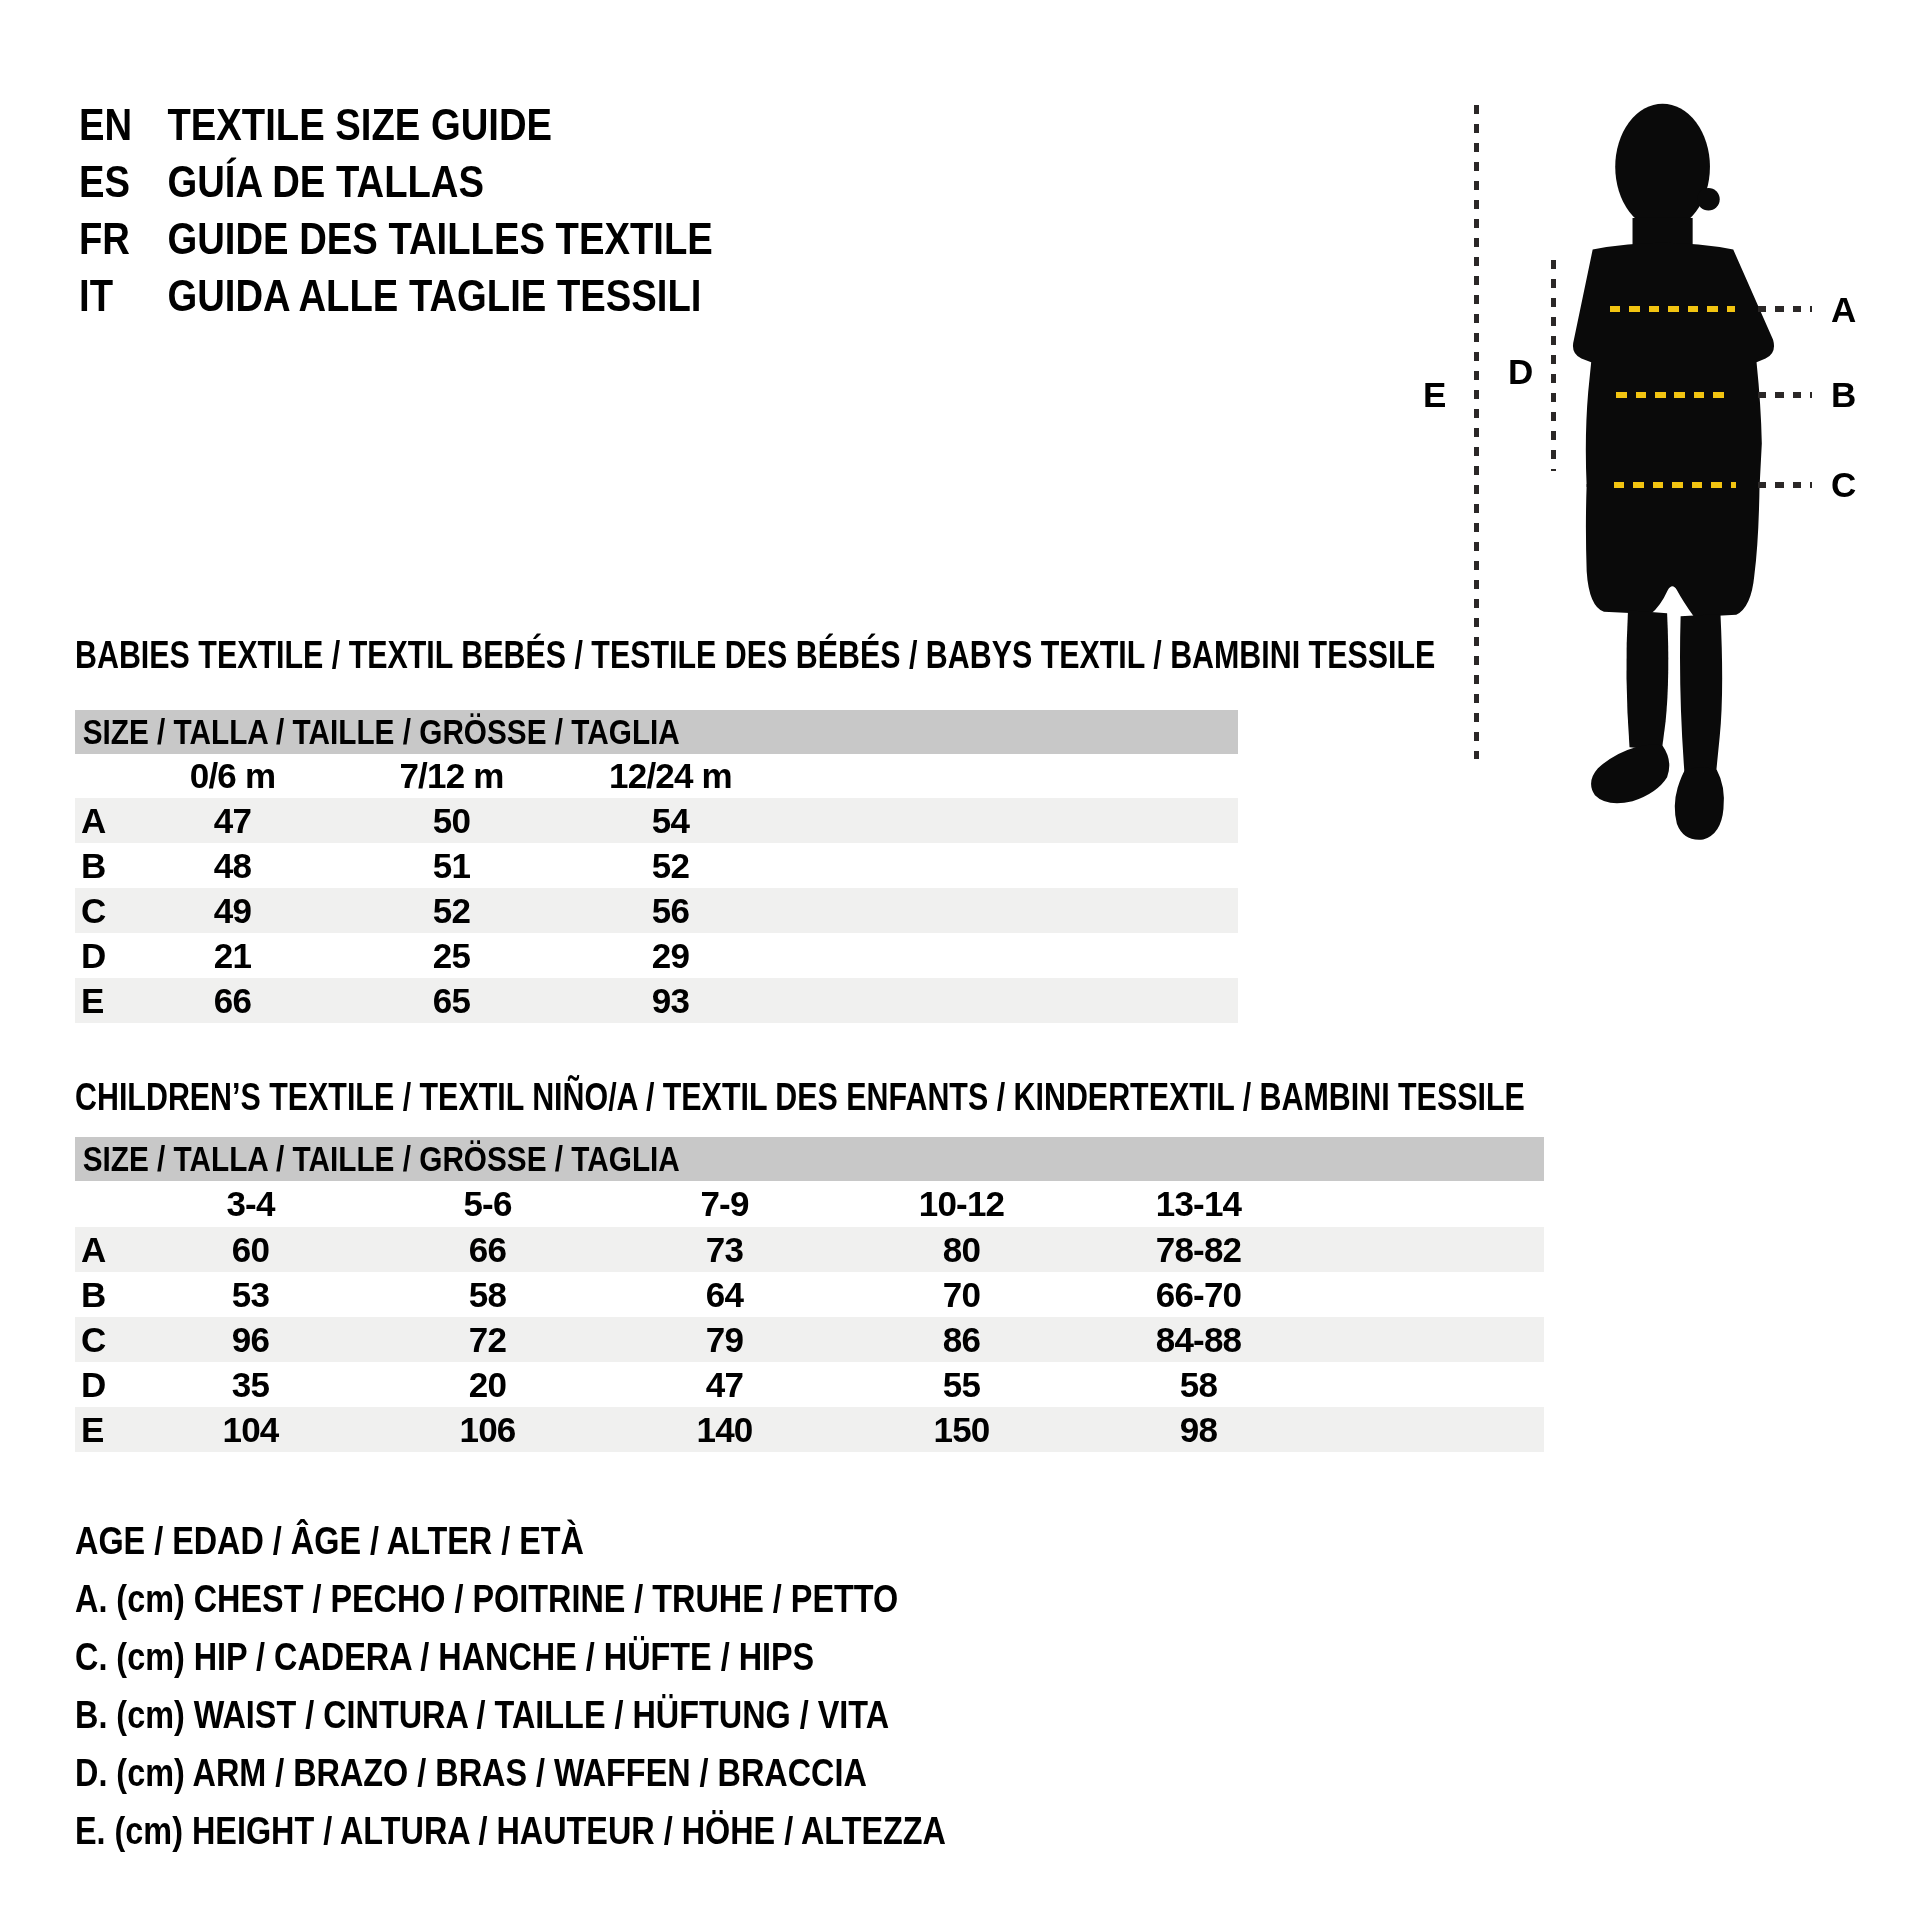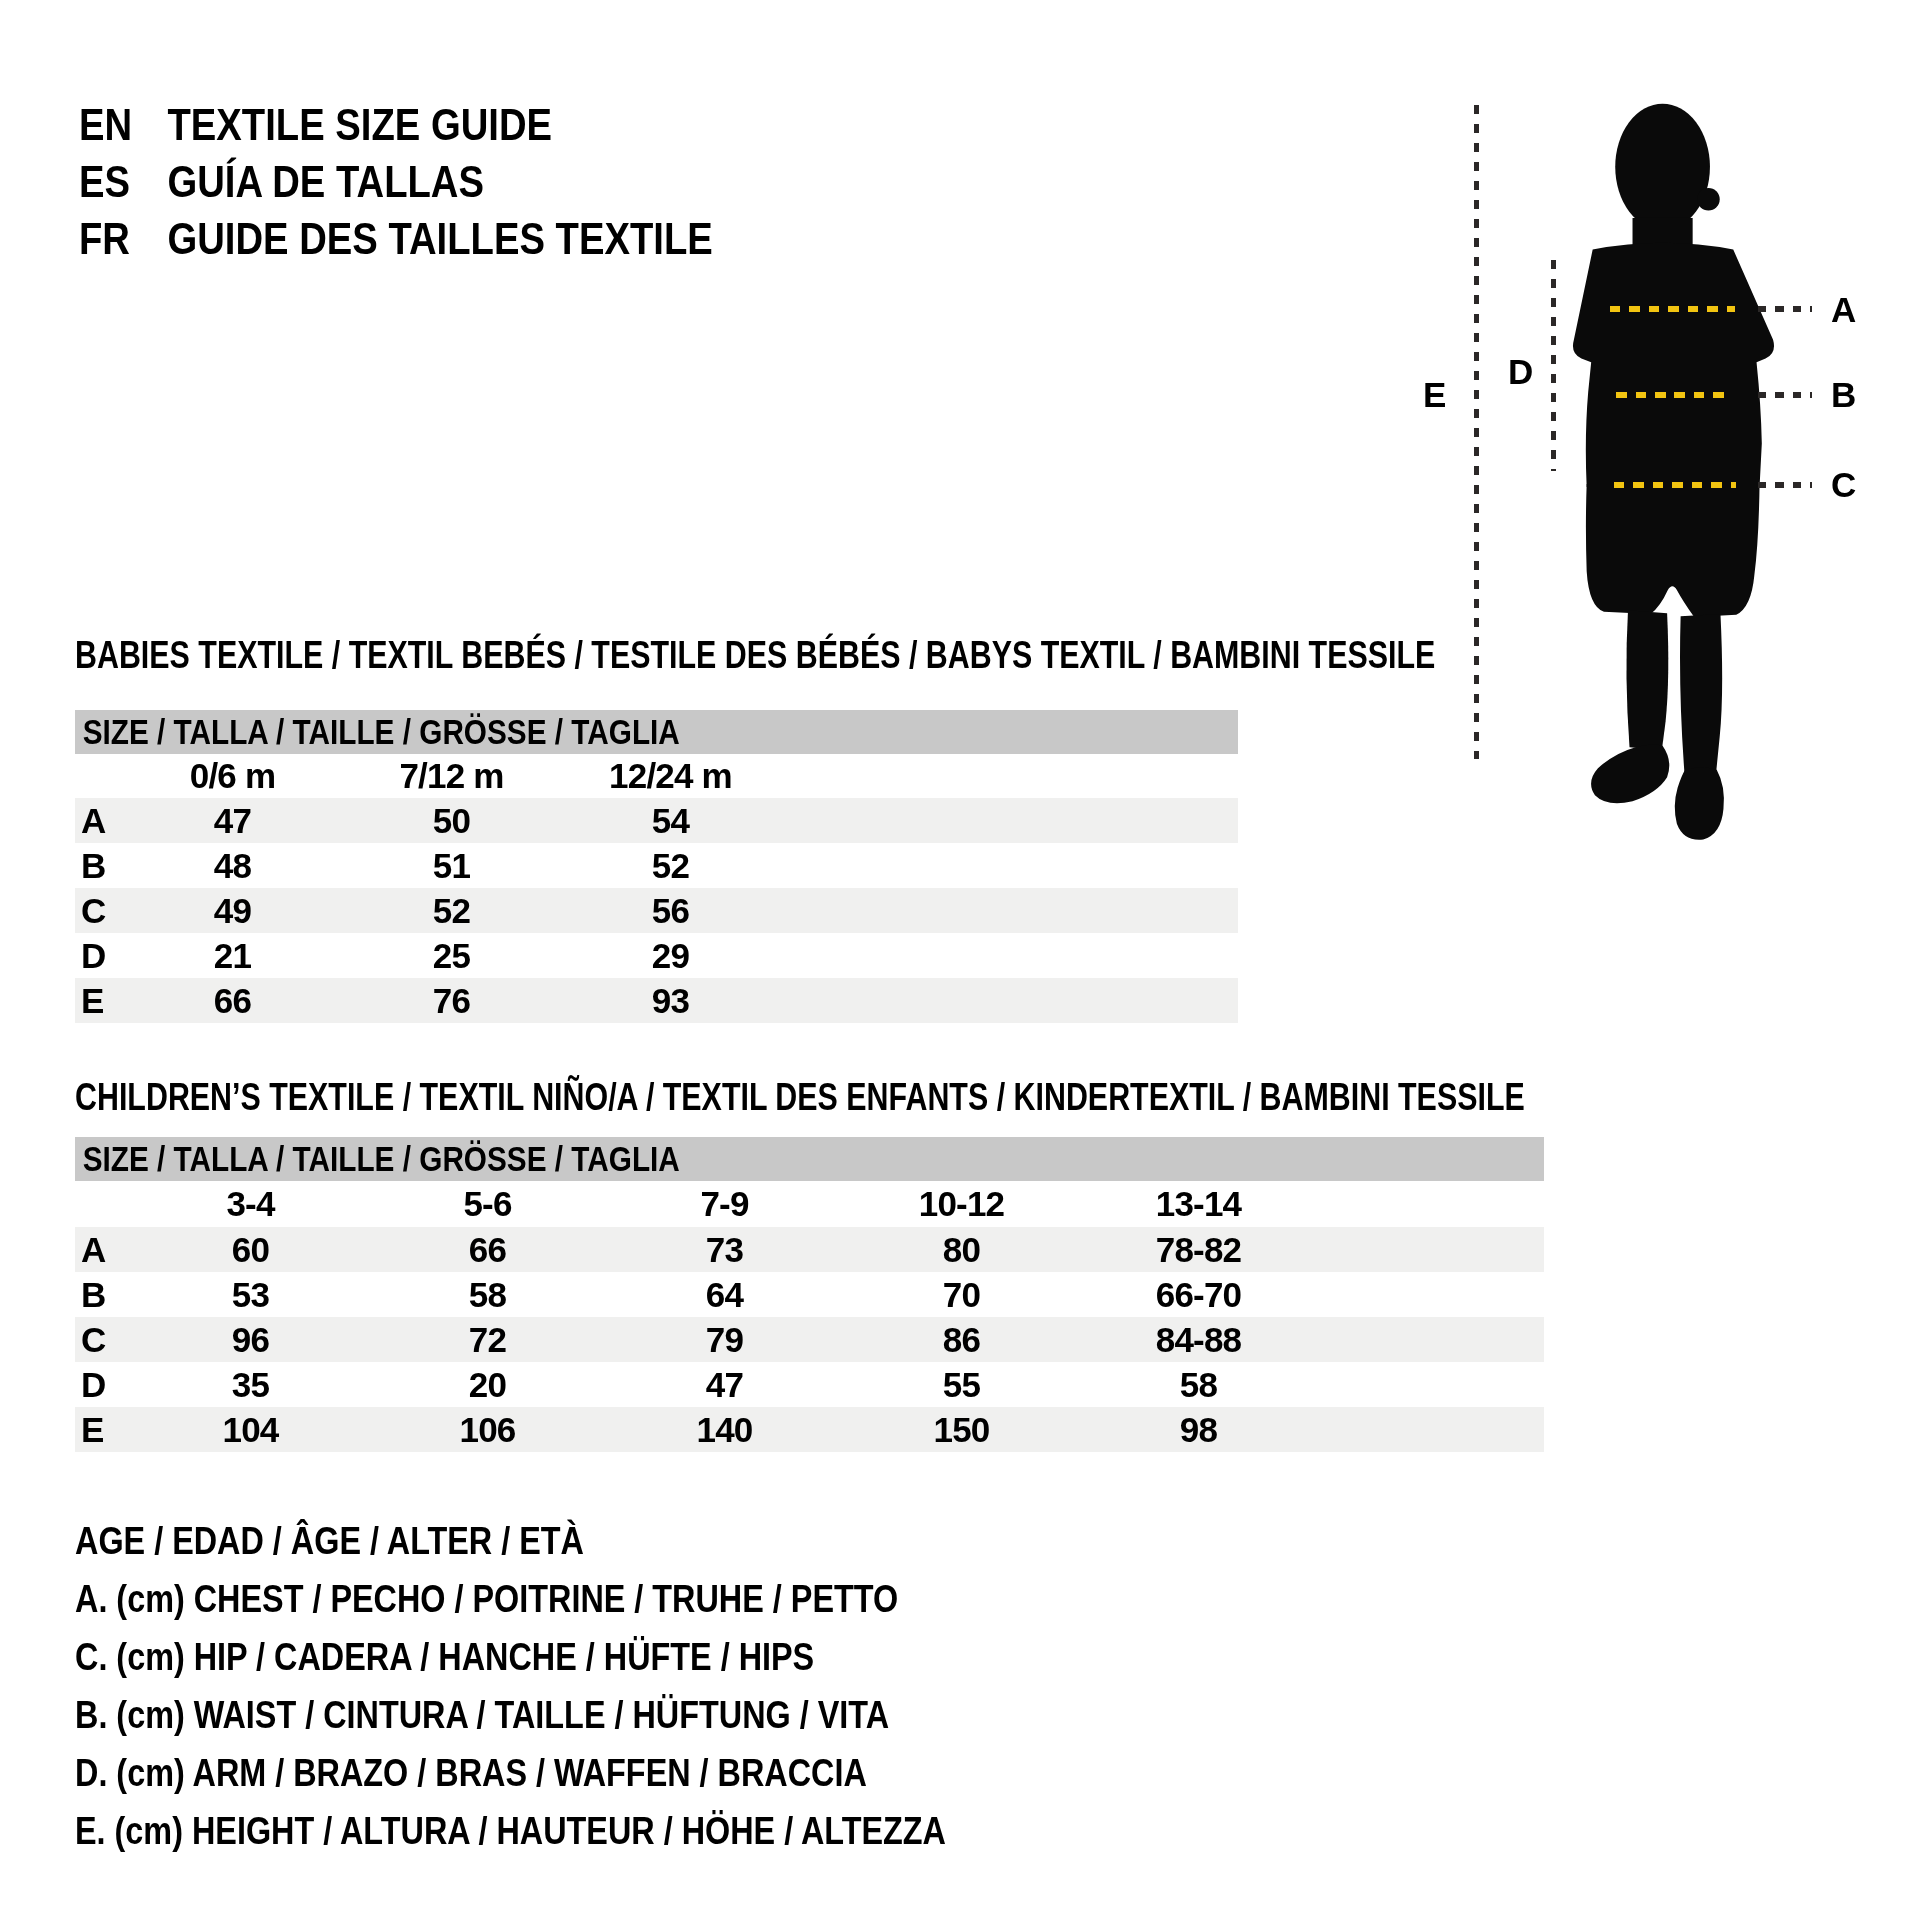--- a/index.html
+++ b/index.html
@@ -48,20 +48,21 @@
 </style>
 </head>
 <body>
 
 <div id="canvas">
 
   <div class="abs lang-list">
     <div class="lang-row"><span class="cond85"><span class="lang-code">EN</span><span>TEXTILE SIZE GUIDE</span></span></div>
     <div class="lang-row"><span class="cond85"><span class="lang-code">ES</span><span>GUÍA DE TALLAS</span></span></div>
     <div class="lang-row"><span class="cond85"><span class="lang-code">FR</span><span>GUIDE DES TAILLES TEXTILE</span></span></div>
+    <div class="lang-row"><span class="cond85"><span class="lang-code">IT</span><span>GUIDA ALLE TAGLIE TESSILI</span></span></div>
   </div>
 
   <svg class="abs" style="left:1398px;top:45px;" width="451" height="827" viewBox="0 0 600 1100">
     <g fill="#0a0a0a">
       <ellipse cx="352" cy="162" rx="63" ry="84"></ellipse>
       <circle cx="413" cy="205" r="15"></circle>
       <rect x="312" y="230" width="80" height="55"></rect>
       <path d="M 259,272 Q 353,254 446,272 L 499,392 Q 504,410 489,417 L 477,422 Q 483,480 484,530 L 481,588 L 251,588 Q 248,520 253,462 L 257,422 L 244,417 Q 229,410 234,392 Z"></path>
       <path d="M 251,584 L 481,584 Q 480,660 474,706 Q 470,748 450,758 L 394,761 Q 379,740 371,725 Q 365,715 359,725 Q 349,747 336,757 L 274,754 Q 254,747 251,700 Q 249,640 251,584 Z"></path>
       <path d="M 306,752 L 358,756 Q 362,840 356,900 L 351,938 L 308,934 Q 301,840 306,752 Z"></path>
@@ -121,21 +122,21 @@
     </div>
     <div class="grid babies-grid trow">
       <div class="cell lbl">D</div>
       <div class="cell">21</div>
       <div class="cell">25</div>
       <div class="cell">29</div>
     </div>
     <div class="grid babies-grid trow gray">
       <div class="cell lbl">E</div>
       <div class="cell">66</div>
-      <div class="cell">76</div>
+      <div class="cell">65</div>
       <div class="cell">93</div>
     </div>
   </div>
 
   <div class="abs section-title" style="left:75px;top:1078px;">
     <span class="cond80">CHILDREN’S TEXTILE / TEXTIL NIÑO/A / TEXTIL DES ENFANTS / KINDERTEXTIL / BAMBINI TESSILE</span>
   </div>
 
   <div class="abs size-table" style="top:1137px;width:1469px;">
     <div class="size-bar"><span class="cond85">SIZE / TALLA / TAILLE / GRÖSSE / TAGLIA</span></div>

